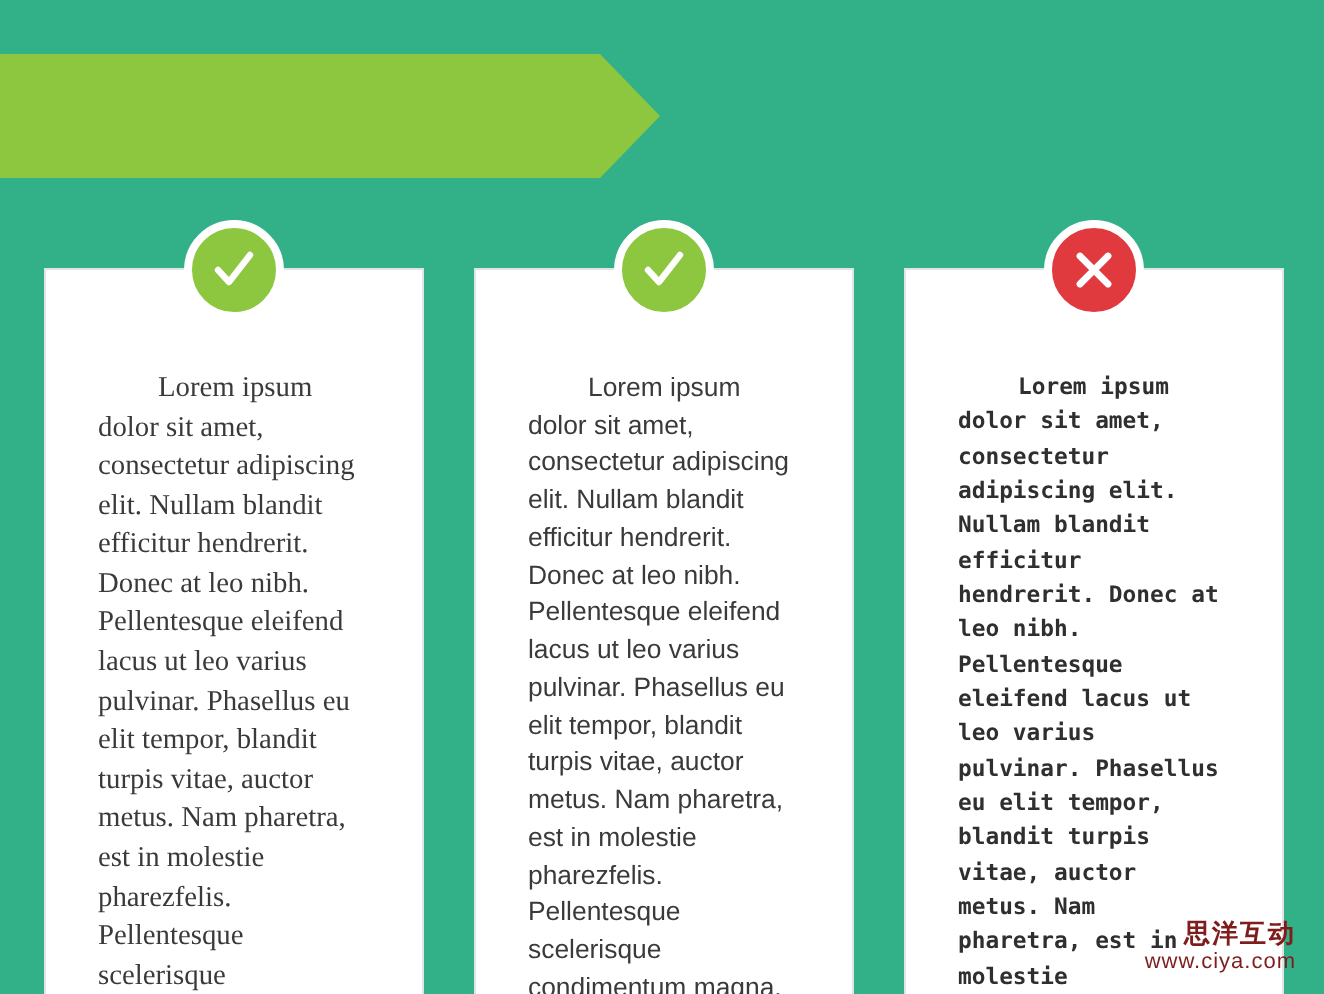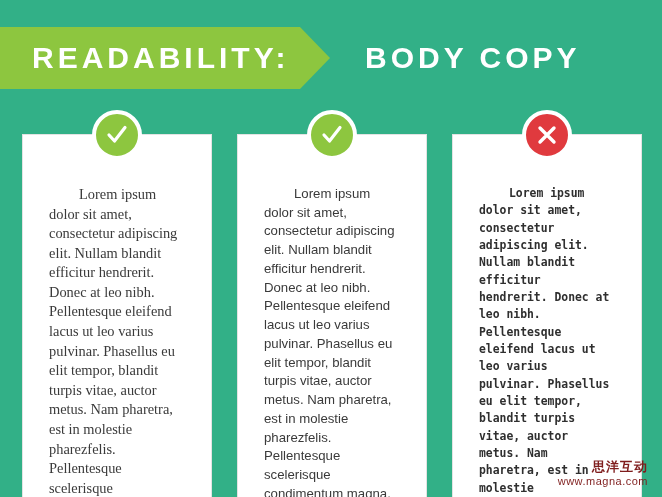--- a/index.html
+++ b/index.html
@@ -139,22 +139,20 @@
   .watermark .wm-url {
     font-size: 11px;
     letter-spacing: 0.5px;
   }
 </style>
 </head>
 <body>
 
 <div class="header">
   <div class="banner-green"></div>
-  <div class="title-left">READABILITY:</div>
-  <div class="title-right">BODY COPY</div>
 </div>
 
 <div class="columns">
 
   <div class="card serif">
     <div class="badge badge-check">
       <svg width="26" height="26" viewBox="0 0 26 26" aria-hidden="true">
         <path d="M5 13 L10.5 19 L21 5.5" fill="none" stroke="#ffffff" stroke-width="3.2" stroke-linecap="round" stroke-linejoin="round"></path>
       </svg>
     </div>
@@ -176,14 +174,14 @@
         <path d="M5 5 L19 19 M19 5 L5 19" fill="none" stroke="#ffffff" stroke-width="3.4" stroke-linecap="round"></path>
       </svg>
     </div>
     <p class="card-text">Lorem ipsum dolor sit amet, consectetur adipiscing elit. Nullam blandit efficitur hendrerit. Donec at leo nibh. Pellentesque eleifend lacus ut leo varius pulvinar. Phasellus eu elit tempor, blandit turpis vitae, auctor metus. Nam pharetra, est in molestie pharezfelis. Pellentesque scelerisque condimentum magna. Nunc mattis lorem ac magna euismod, eget porta nisl viverra.</p>
   </div>
 
 </div>
 
 <div class="watermark">
   <div class="wm-cn">思洋互动</div>
-  <div class="wm-url">www.magna.com</div>
+  <div class="wm-url">www.ciya.com</div>
 </div>
 
 </body></html>

